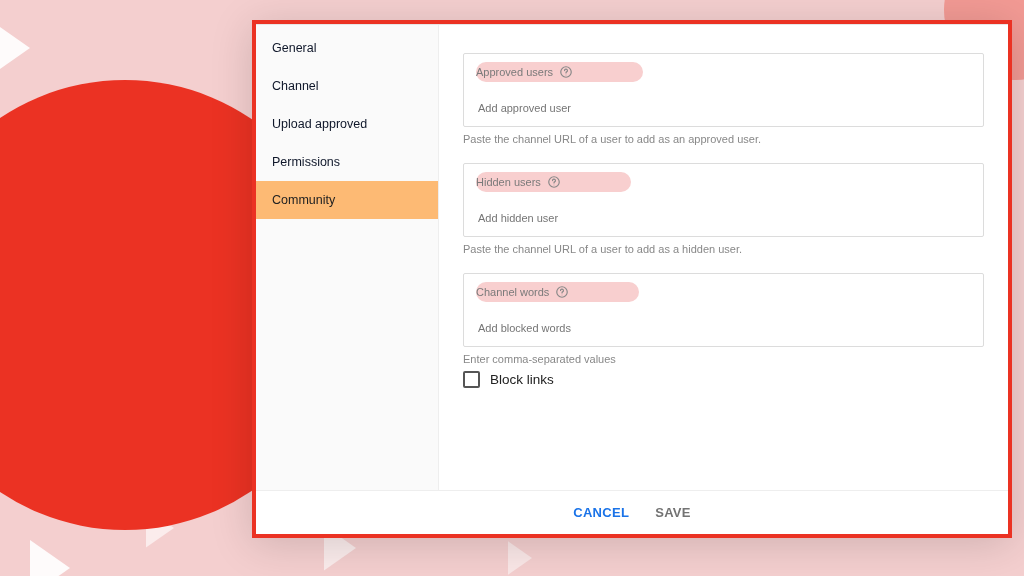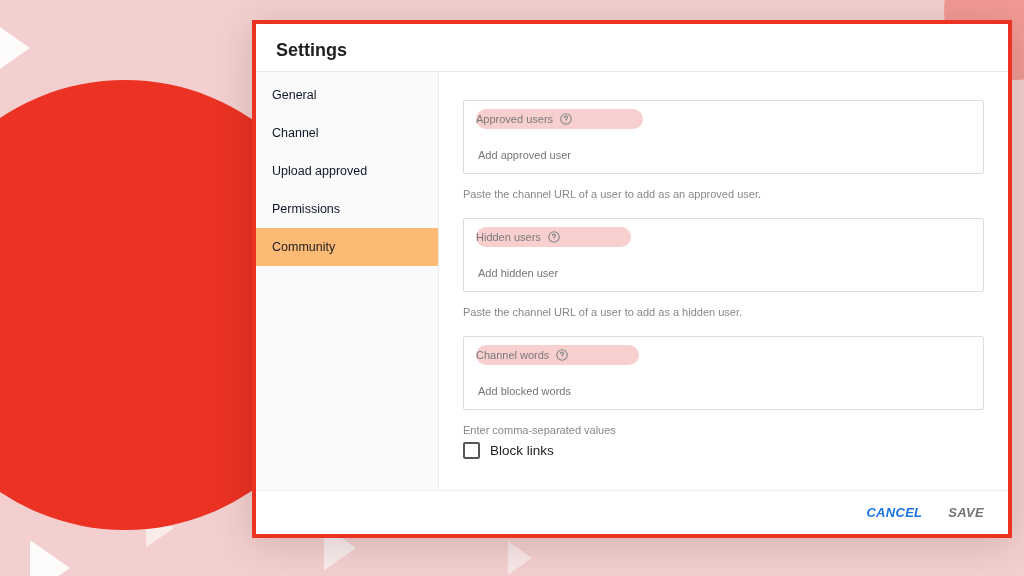--- a/index.html
+++ b/index.html
@@ -172,21 +172,21 @@
     outline: none;
     width: 100%;
     font-size: 11px;
     color: #999;
     margin-top: 19px;
     background: transparent;
   }
   .field-hint {
     font-size: 11px;
     color: #888;
-    margin-top: 14px;
+    margin-top: 6px;
   }
 
   .checkbox-row {
     display: flex;
     align-items: center;
     gap: 10px;
     margin-top: 6px;
     cursor: pointer;
   }
   .checkbox {
@@ -198,23 +198,22 @@
   }
   .checkbox-label {
     font-size: 13.5px;
     color: #222;
   }
 
   .footer {
     border-top: 1px solid #eeeeee;
     padding: 8px 20px;
     display: flex;
-    justify-content: flex-end;
+    justify-content: center;
     gap: 18px;
-    font-style: italic;
   }
   .btn {
     font-size: 13px;
     font-weight: 600;
     letter-spacing: 0.3px;
     padding: 6px 4px;
     cursor: pointer;
   }
   .btn-cancel { color: #1a73e8; }
   .btn-save { color: #737373; }
@@ -225,23 +224,20 @@
 <div class="bg-circle2"></div>
 <div class="bg-circle"></div>
 <div class="bg-tri tri-a"></div>
 <div class="bg-tri tri-b"></div>
 <div class="bg-tri tri-c"></div>
 <div class="bg-tri tri-d"></div>
 <div class="bg-tri tri-e"></div>
 
 <div class="window">
 
-  <div class="window-header">
-    <div class="window-title">Settings</div>
-  </div>
   <div class="hr"></div>
 
   <div class="body">
 
     <div class="sidebar">
       <div class="nav-item">General</div>
       <div class="nav-item">Channel</div>
       <div class="nav-item">Upload approved</div>
       <div class="nav-item">Permissions</div>
       <div class="nav-item selected">Community</div>

